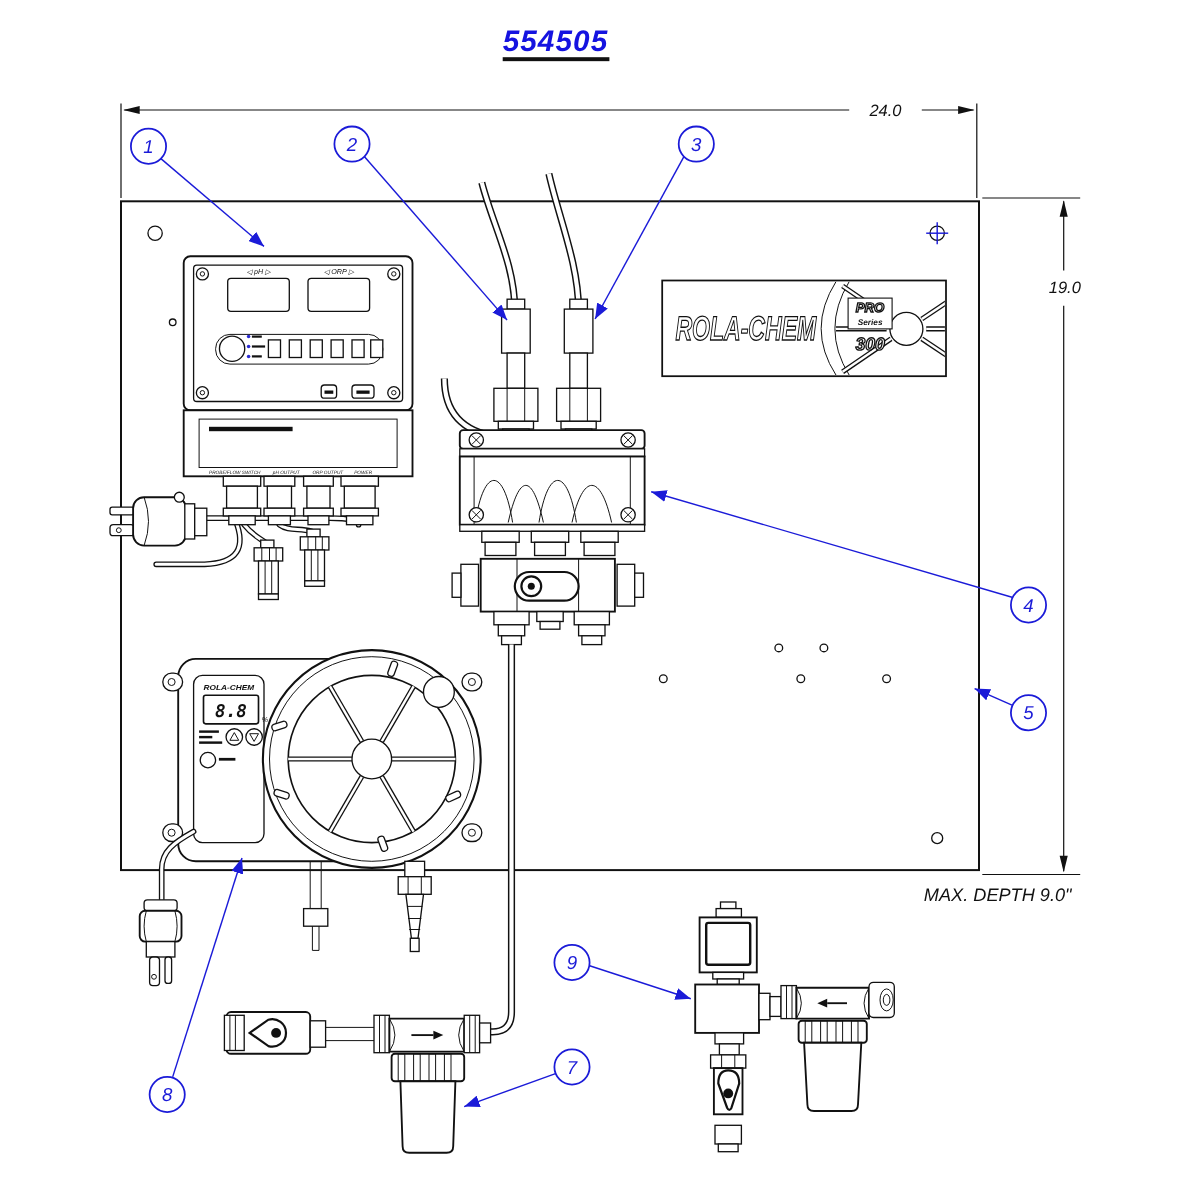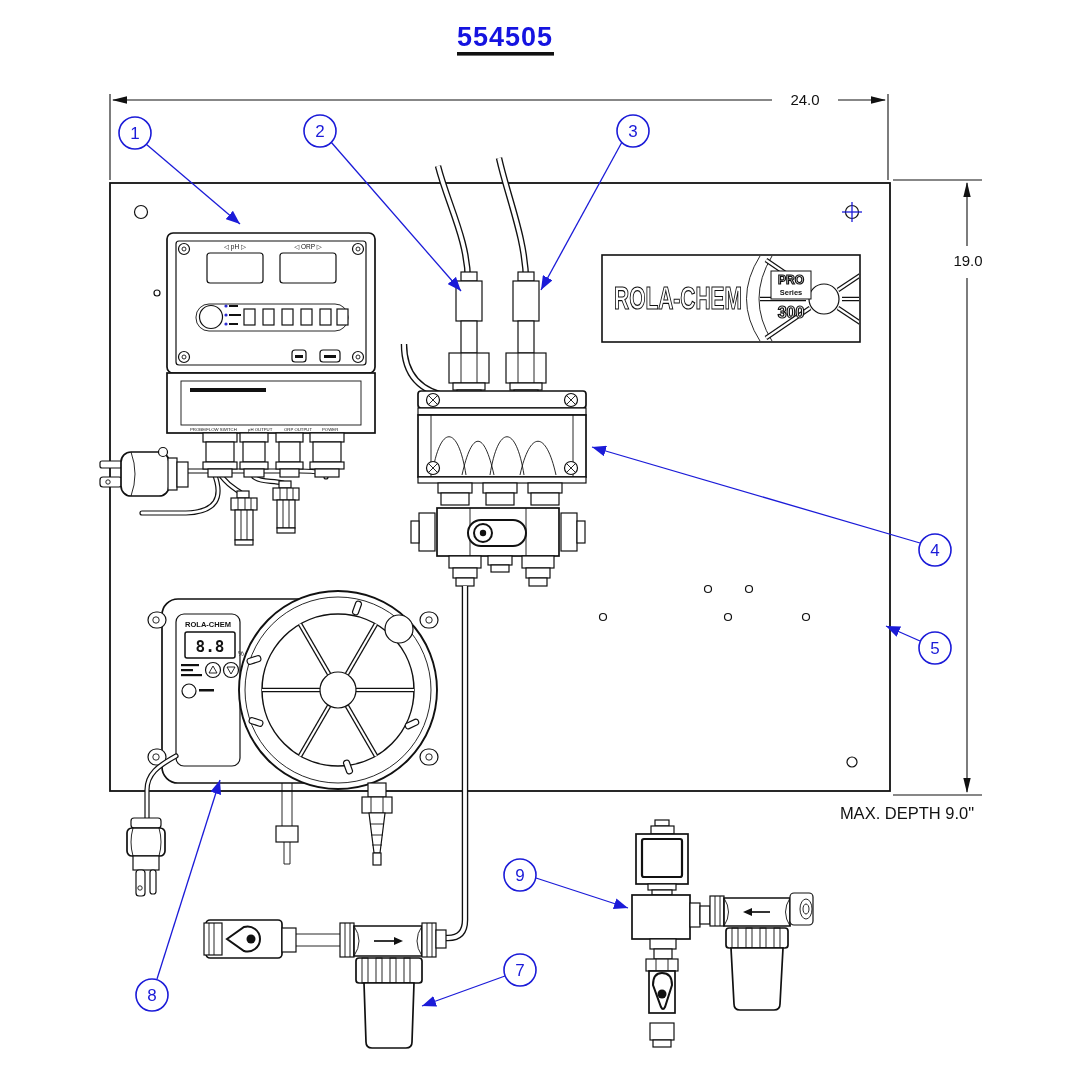--- a/index.html
+++ b/index.html
@@ -1,16 +1,16 @@
 <!DOCTYPE html>
 <html><head>
 <meta charset="utf-8">
 <style>
   html,body{margin:0;padding:0;background:#fff;}
-  .canvas{width:948px;height:1071px;background:#fff;position:relative;font-family:"Liberation Sans",sans-serif;}
+  .canvas{width:948px;height:1071px;background:#fff;position:relative;font-family:"Liberation Sans",sans-serif;font-style:italic;}
   svg text{font-family:"Liberation Sans",sans-serif;}
   
   .o  {fill:#fff;stroke:#111;stroke-width:1.2;}
   .o2 {fill:#fff;stroke:#111;stroke-width:1.7;}
   .th {fill:none;stroke:#111;stroke-width:0.9;}
   .ln {fill:none;stroke:#111;stroke-width:1.1;}
   .blk{fill:#111;stroke:none;}
   
   .pb{fill:none;stroke:#111;stroke-width:6.5;}
   .pw{fill:none;stroke:#fff;stroke-width:3.8;}

